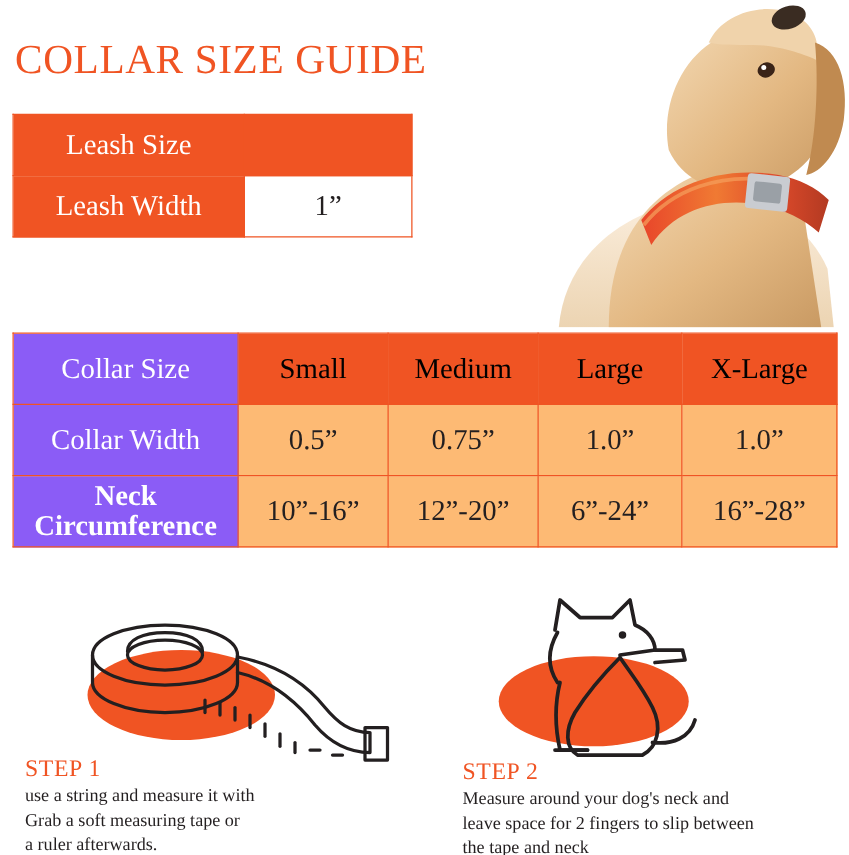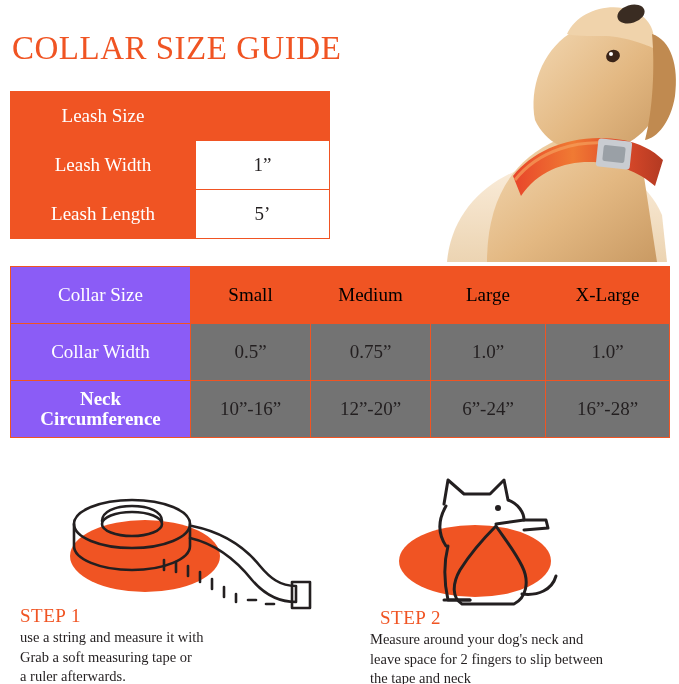--- a/index.html
+++ b/index.html
@@ -47,21 +47,21 @@
 
   
   table {
     border-collapse: collapse;
     table-layout: fixed;
   }
   td {
     border: 1px solid #f05423;
     text-align: center;
     vertical-align: middle;
-    font-size: 19px;
+    font-size: 23px;
     font-family: "Liberation Serif", serif;
     color: #231f20;
     padding: 4px 2px;
   }
 
   
   .leash-table {
     position: absolute;
     left: 10px;
     top: 91px;
@@ -93,21 +93,21 @@
   .collar-table td.rowhdr {
     background: #8b5cf6;
     color: #ffffff;
     width: 180px;
   }
   .collar-table td.colhdr {
     background: #f05423;
     color: #000000;
   }
   .collar-table td.cell {
-    background: #737373;
+    background: #fdba74;
   }
   .neck-label {
     line-height: 1.05;
     font-weight: bold;
   }
 
   
   .step {
     position: absolute;
   }
@@ -191,24 +191,20 @@
   <table class="leash-table">
     <tbody>
         <tr>
       <td class="label">Leash Size</td>
       <td class="empty-head"></td>
     </tr>
     <tr>
       <td class="label">Leash Width</td>
       <td>1”</td>
     </tr>
-    <tr>
-      <td class="label">Leash Length</td>
-      <td>5’</td>
-    </tr>
   </tbody>
     </table>
 
   <table class="collar-table">
     <colgroup>
       <col style="width:180px">
       <col style="width:120px">
       <col style="width:120px">
       <col style="width:115px">
       <col style="width:124px">
@@ -293,21 +289,21 @@
           <path d="M110 56 C96 70 84 84 74 100 C66 114 66 128 76 134 L128 134 C140 128 144 112 136 96 C128 80 118 68 110 56"></path>
 
           <path d="M62 76 C58 92 58 112 62 130 L84 130"></path>
 
           <path d="M58 130 L84 130"></path>
 
           <path d="M136 124 C152 126 166 120 170 106"></path>
         </g>
       </svg>
     </div>
-    <div class="step-title" style="left:4px; top:137px;margin-left:10px;">STEP 2</div>
+    <div class="step-title" style="left:4px; top:137px;">STEP 2</div>
     <div class="step-text" style="left:4px; top:160px; width:305px;">
       <div>Measure around your dog's neck and</div>
       <div>leave space for 2 fingers to slip between</div>
       <div>the tape and neck</div>
     </div>
   </div>
 
 </div>
 
 </body></html>

